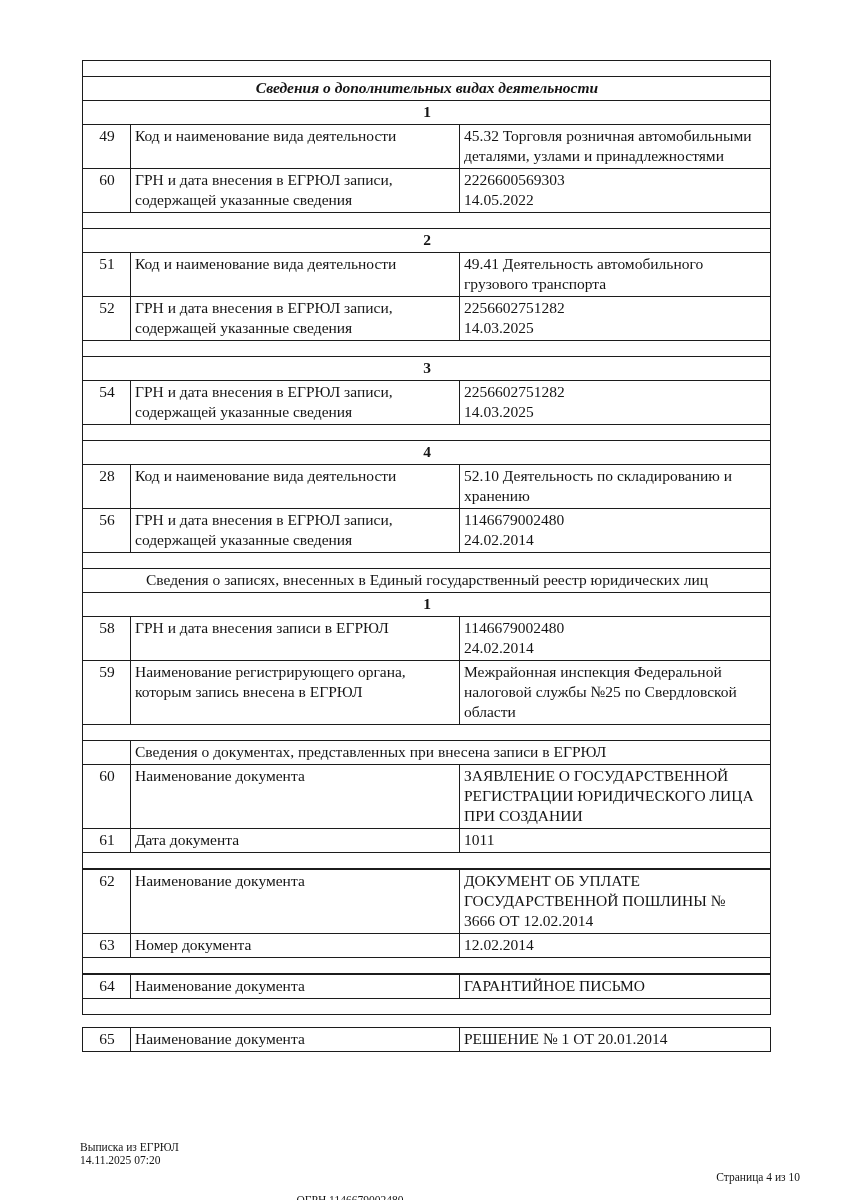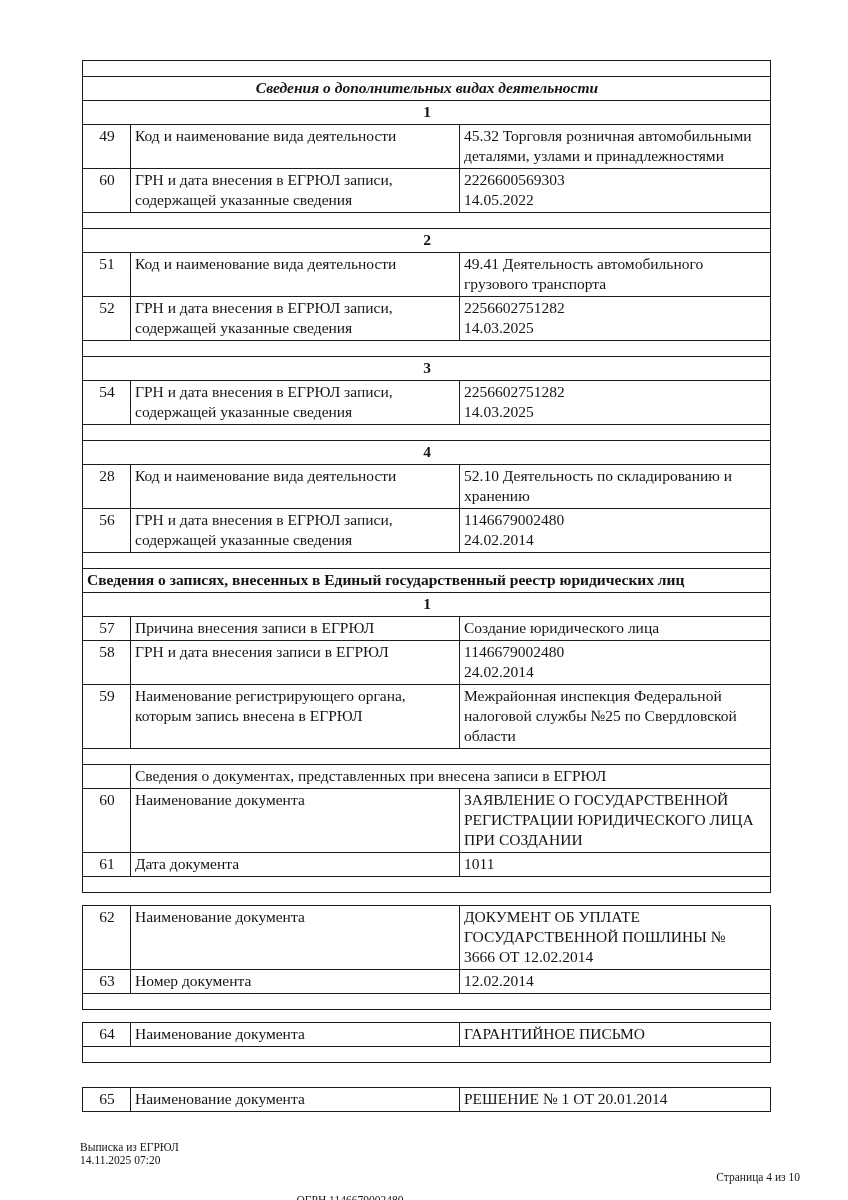--- a/index.html
+++ b/index.html
@@ -33,27 +33,27 @@
     overflow: hidden;
   }
   table.doc col.c-num   { width: 48px; }
   table.doc col.c-label { width: 329px; }
   table.doc col.c-value { width: 311px; }
 
   tr.spacer td { height: 15px; padding: 0; }
   tr.sec-num td { font-weight: bold; text-align: center; height: 20px; }
   td.hdr-bi { font-weight: bold; font-style: italic; text-align: center; }
   td.hdr-i  { font-style: italic; text-align: center; }
-  td.hdr-b  { font-weight: bold; }
+  td.hdr-b  { font-weight: normal; text-align: center; }
   td.cell-n { text-align: center; }
   .pre { white-space: pre-line; }
 
   table.t-first { margin-top: 60px; }
-  table.gap-above { margin-top: 12px; }
-  table.gap-above-sm { margin-top: 24px; }
+  table.gap-above { }
+  table.gap-above-sm { margin-top: 12px; }
 
   .footer {
     position: absolute;
     left: 0;
     top: 1141px;
     width: 848px;
     font-size: 11.5px;
     line-height: 13px;
   }
   .footer .f-left   { position: absolute; left: 80px; top: 0; }
@@ -153,25 +153,20 @@
     </tr>
     <tr class="spacer">
           <td colspan="3"></td>
         </tr>
 
     <tr>
       <td colspan="3" class="hdr-b">Сведения о записях, внесенных в Единый государственный реестр юридических лиц</td>
     </tr>
     <tr class="sec-num">
       <td colspan="3">1</td>
-    </tr>
-    <tr>
-      <td class="cell-n">57</td>
-      <td class="pre">Причина внесения записи в ЕГРЮЛ</td>
-      <td class="pre">Создание юридического лица</td>
     </tr>
     <tr>
       <td class="cell-n">58</td>
       <td class="pre">ГРН и дата внесения записи в ЕГРЮЛ</td>
       <td class="pre">1146679002480
 24.02.2014</td>
     </tr>
     <tr>
       <td class="cell-n">59</td>
       <td class="pre">Наименование регистрирующего органа,

